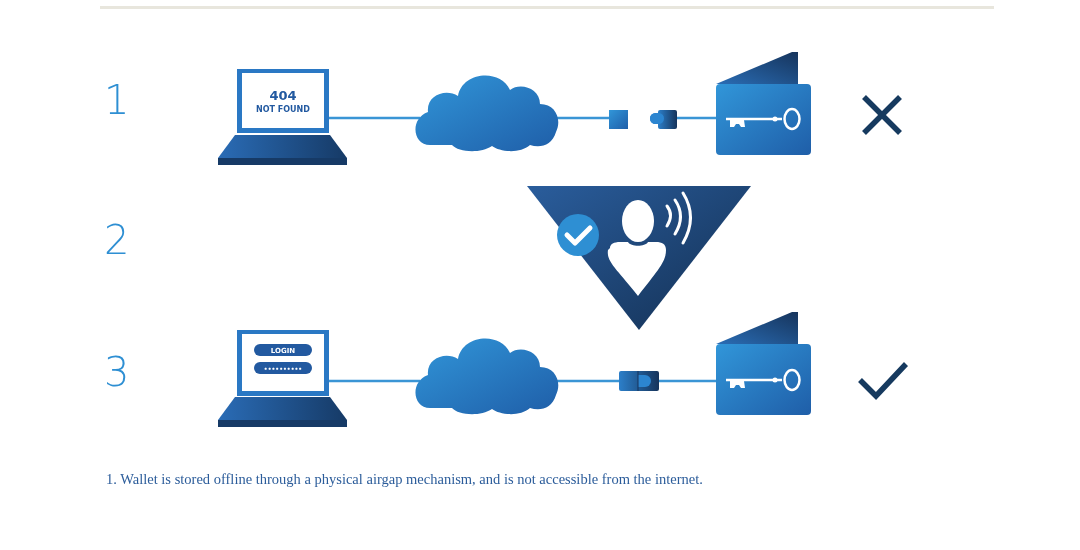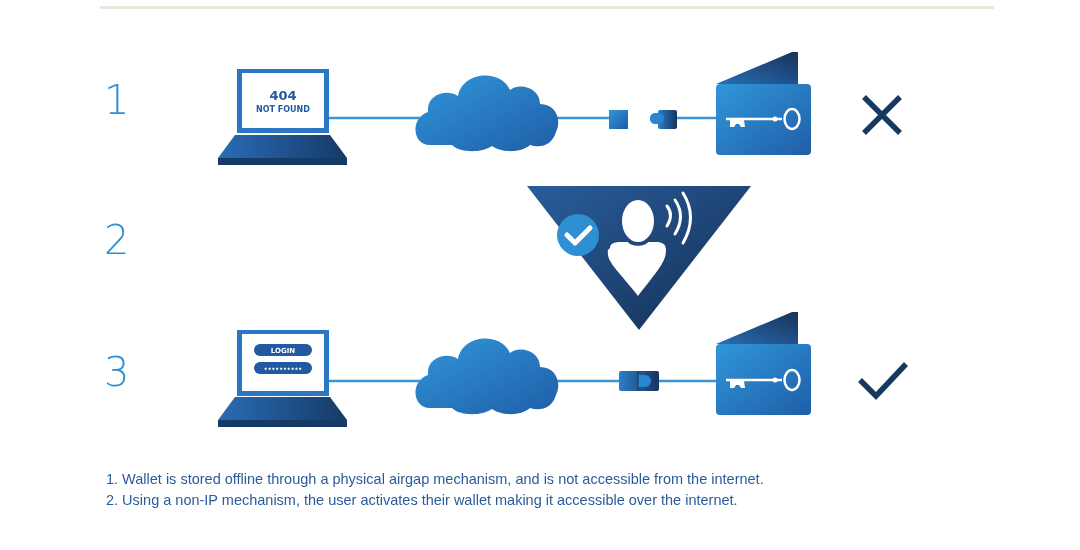--- a/index.html
+++ b/index.html
@@ -1,20 +1,20 @@
 <!DOCTYPE html>
 <html><head>
 <meta charset="utf-8">
 <style>
   html,body{margin:0;padding:0;background:#ffffff;}
   body{width:1080px;height:550px;position:relative;overflow:hidden;font-family:"Liberation Sans",sans-serif;}
   .divider{position:absolute;left:100px;top:6px;width:894px;height:3px;background:#e8e6dd;}
   .step-num{position:absolute;left:104px;font-size:40px;color:#2e8fd3;font-family:"DejaVu Sans",sans-serif;font-weight:300;line-height:1;}
   #diagram{position:absolute;left:0;top:0;}
-  .notes{position:absolute;left:106px;top:469px;font-family:Liberation Sans, sans-serif;font-size:14.5px;color:#2b5c9a;line-height:21px;}
+  .notes{position:absolute;left:106px;top:469px;font-family:Liberation Serif, serif;font-size:14.5px;color:#2b5c9a;line-height:21px;}
   .notes div{white-space:nowrap;}
   .screen-text{font-family:"DejaVu Sans",sans-serif;font-weight:bold;}
 </style>
 </head>
 <body>
 
 <div class="divider"></div>
 
 <div class="step-num" style="top:80px;">1</div>
 <div class="step-num" style="top:220px;">2</div>
@@ -136,14 +136,13 @@
       <ellipse cx="792" cy="380" rx="7.5" ry="10" fill="none" stroke="#fff" stroke-width="2.5"></ellipse>
       <path d="M730,381 L744,381 L745,388 L741,388 L739,385 L736,385 L734,388 L730,388 Z" fill="#fff"></path>
     </g>
 
     <polyline points="860,380 876,396 906,364" fill="none" stroke="#163a5f" stroke-width="5.5"></polyline>
   </g>
 </svg>
 
 <div class="notes">
   <div>1. Wallet is stored offline through a physical airgap mechanism, and is not accessible from the internet.</div>
-  <div>2. Using a non-IP mechanism, the user activates their wallet making it accessible over the internet.</div>
 </div>
 
 </body></html>

